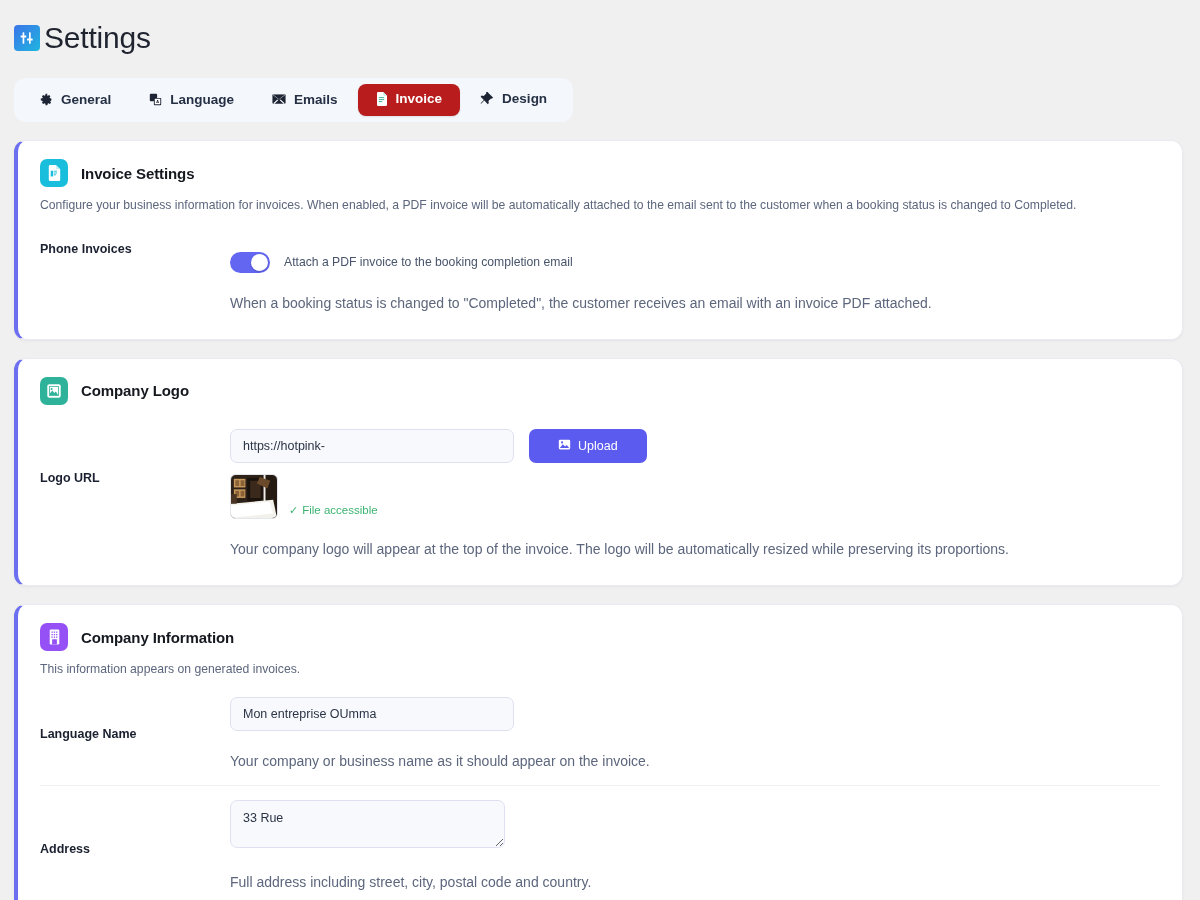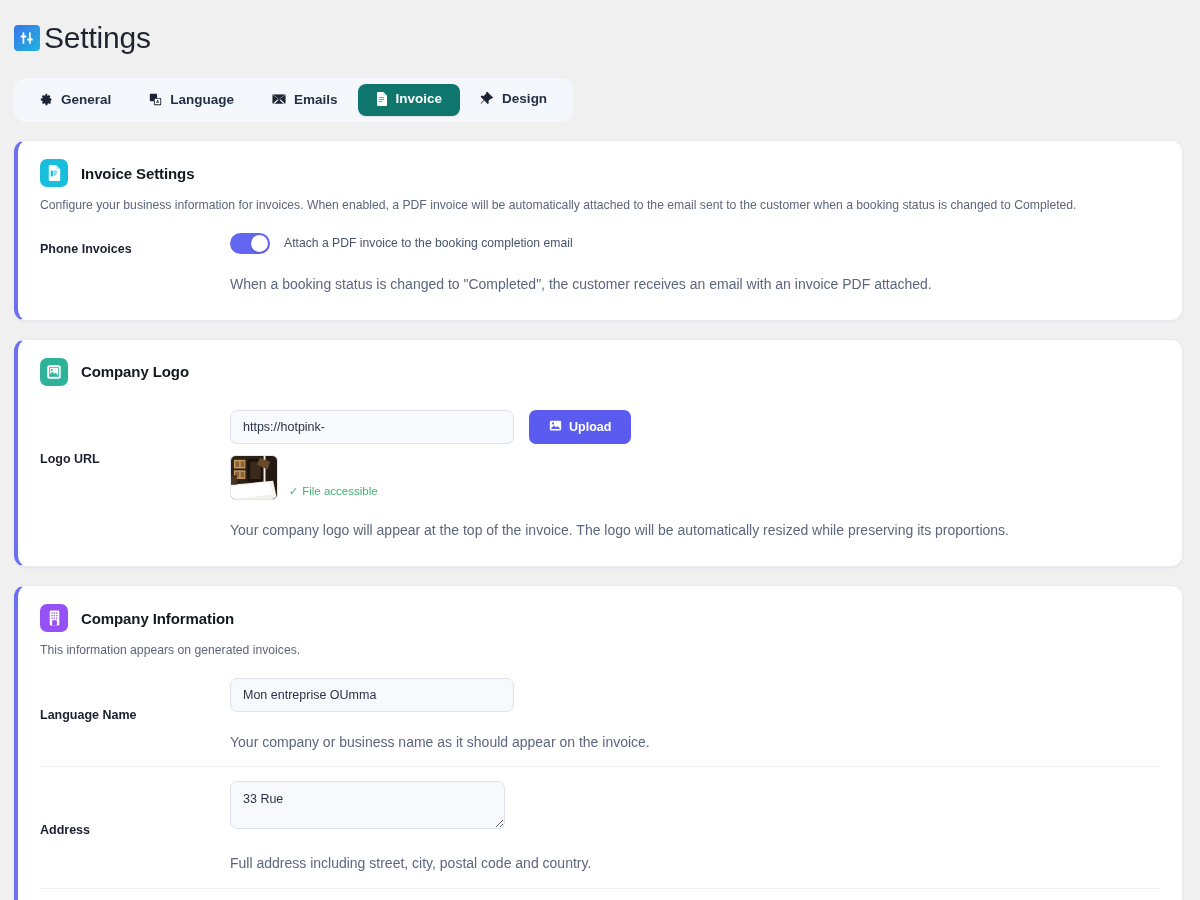--- a/index.html
+++ b/index.html
@@ -64,21 +64,21 @@
     font-weight: 700;
     color: #253045;
     background: transparent;
     border: none;
     cursor: pointer;
     white-space: nowrap;
     font-family: inherit;
     line-height: 1;
   }
   .tab.active {
-    background: #0f766e;
+    background: #b91c1c;
     color: #ffffff;
     box-shadow: 0 1px 2px rgba(0,0,0,.10);
   }
   .tab .tico { font-size: 13px; line-height: 1; display: inline-block; }
 
   
   .cards {
     padding: 0 17px 0 14px;
     margin-top: 18px;
     display: flex;
@@ -167,20 +167,21 @@
     height: 48px;
     resize: vertical;
     line-height: 1.4;
   }
 
   
   .toggle-line {
     display: flex;
     align-items: center;
     gap: 14px;
+    margin-top: 19px;
   }
   .toggle {
     width: 40px;
     height: 21px;
     border-radius: 11px;
     background: #6366f1;
     position: relative;
     flex: 0 0 auto;
     cursor: pointer;
     border: none;
@@ -208,23 +209,23 @@
     gap: 15px;
   }
   .upload-btn {
     display: inline-flex;
     align-items: center;
     gap: 7px;
     background: #5b5bef;
     color: #ffffff;
     border: none;
     border-radius: 7px;
-    padding: 9px 20px;
+    padding: 9px 29px;
     font-size: 12.5px;
-    font-weight: 700;
+    font-weight: 400;
     cursor: pointer;
     font-family: inherit;
     line-height: 1;
     text-align: center;
   }
   .preview-line {
     display: flex;
     align-items: flex-end;
     gap: 11px;
     margin-top: 11px;

